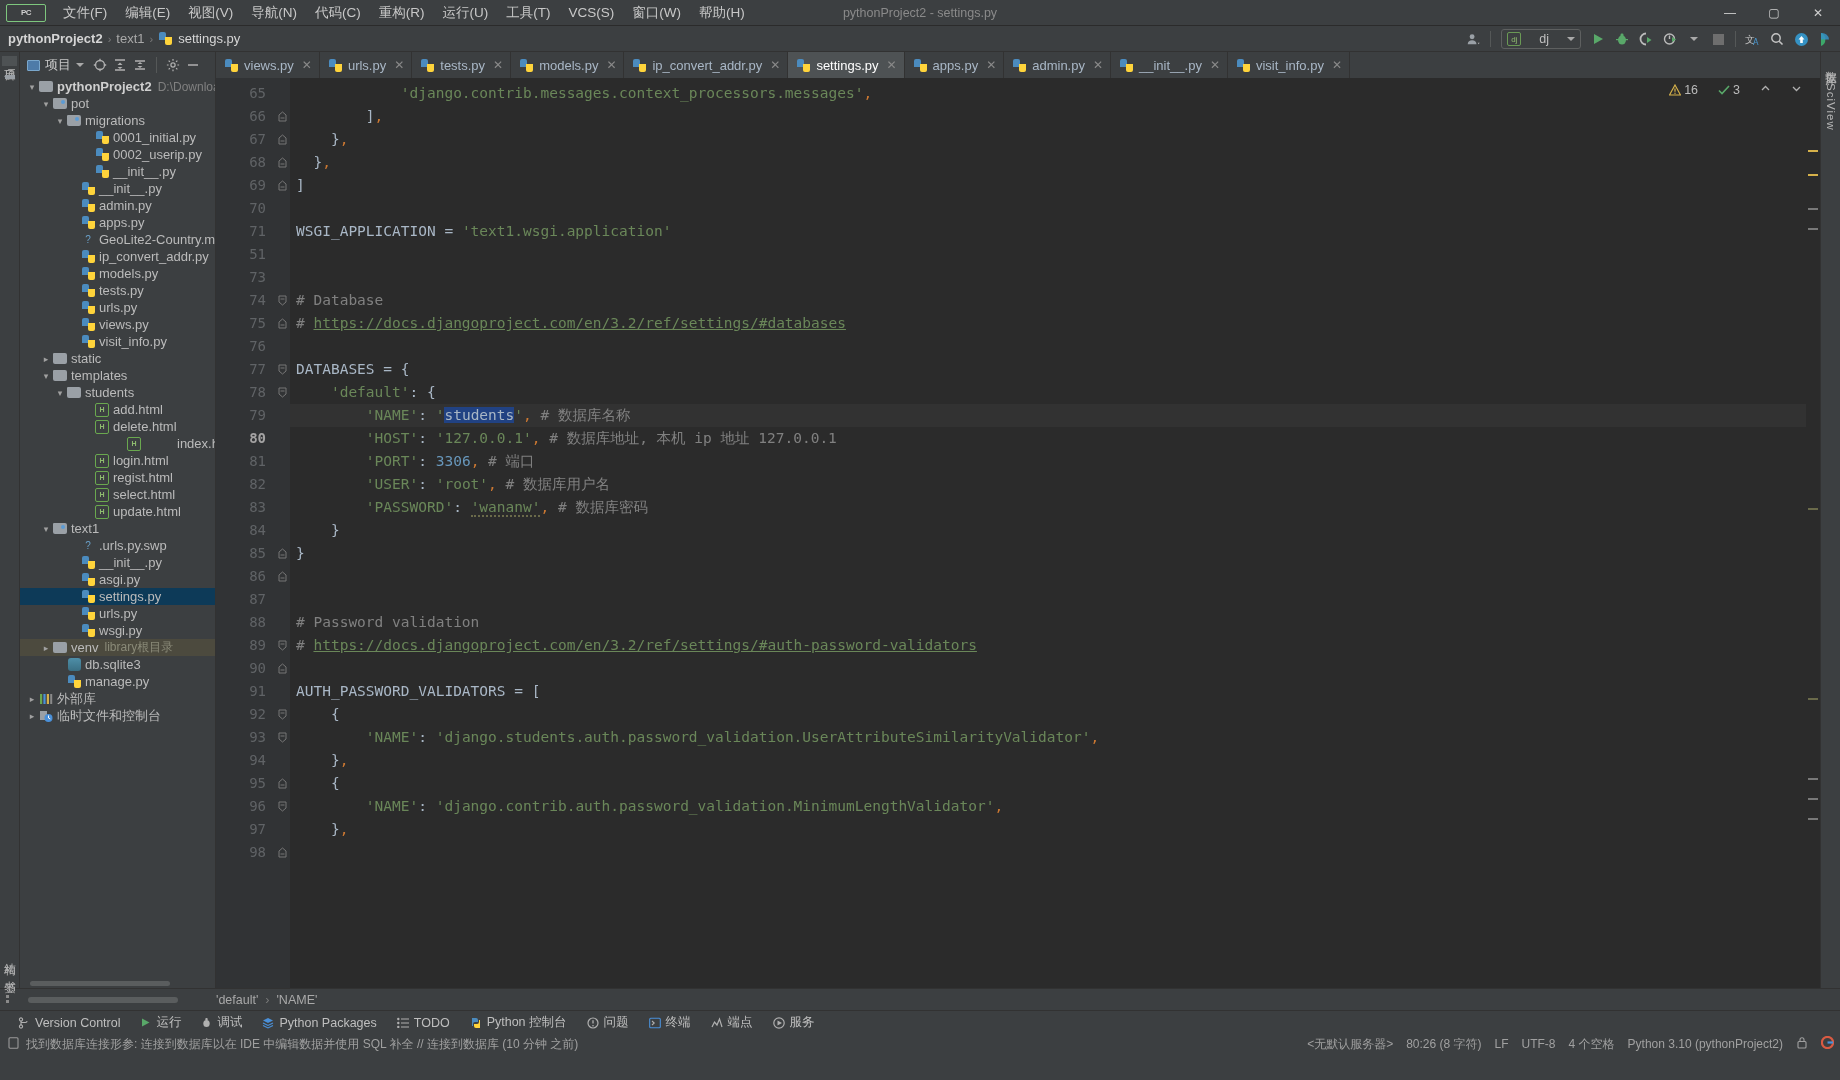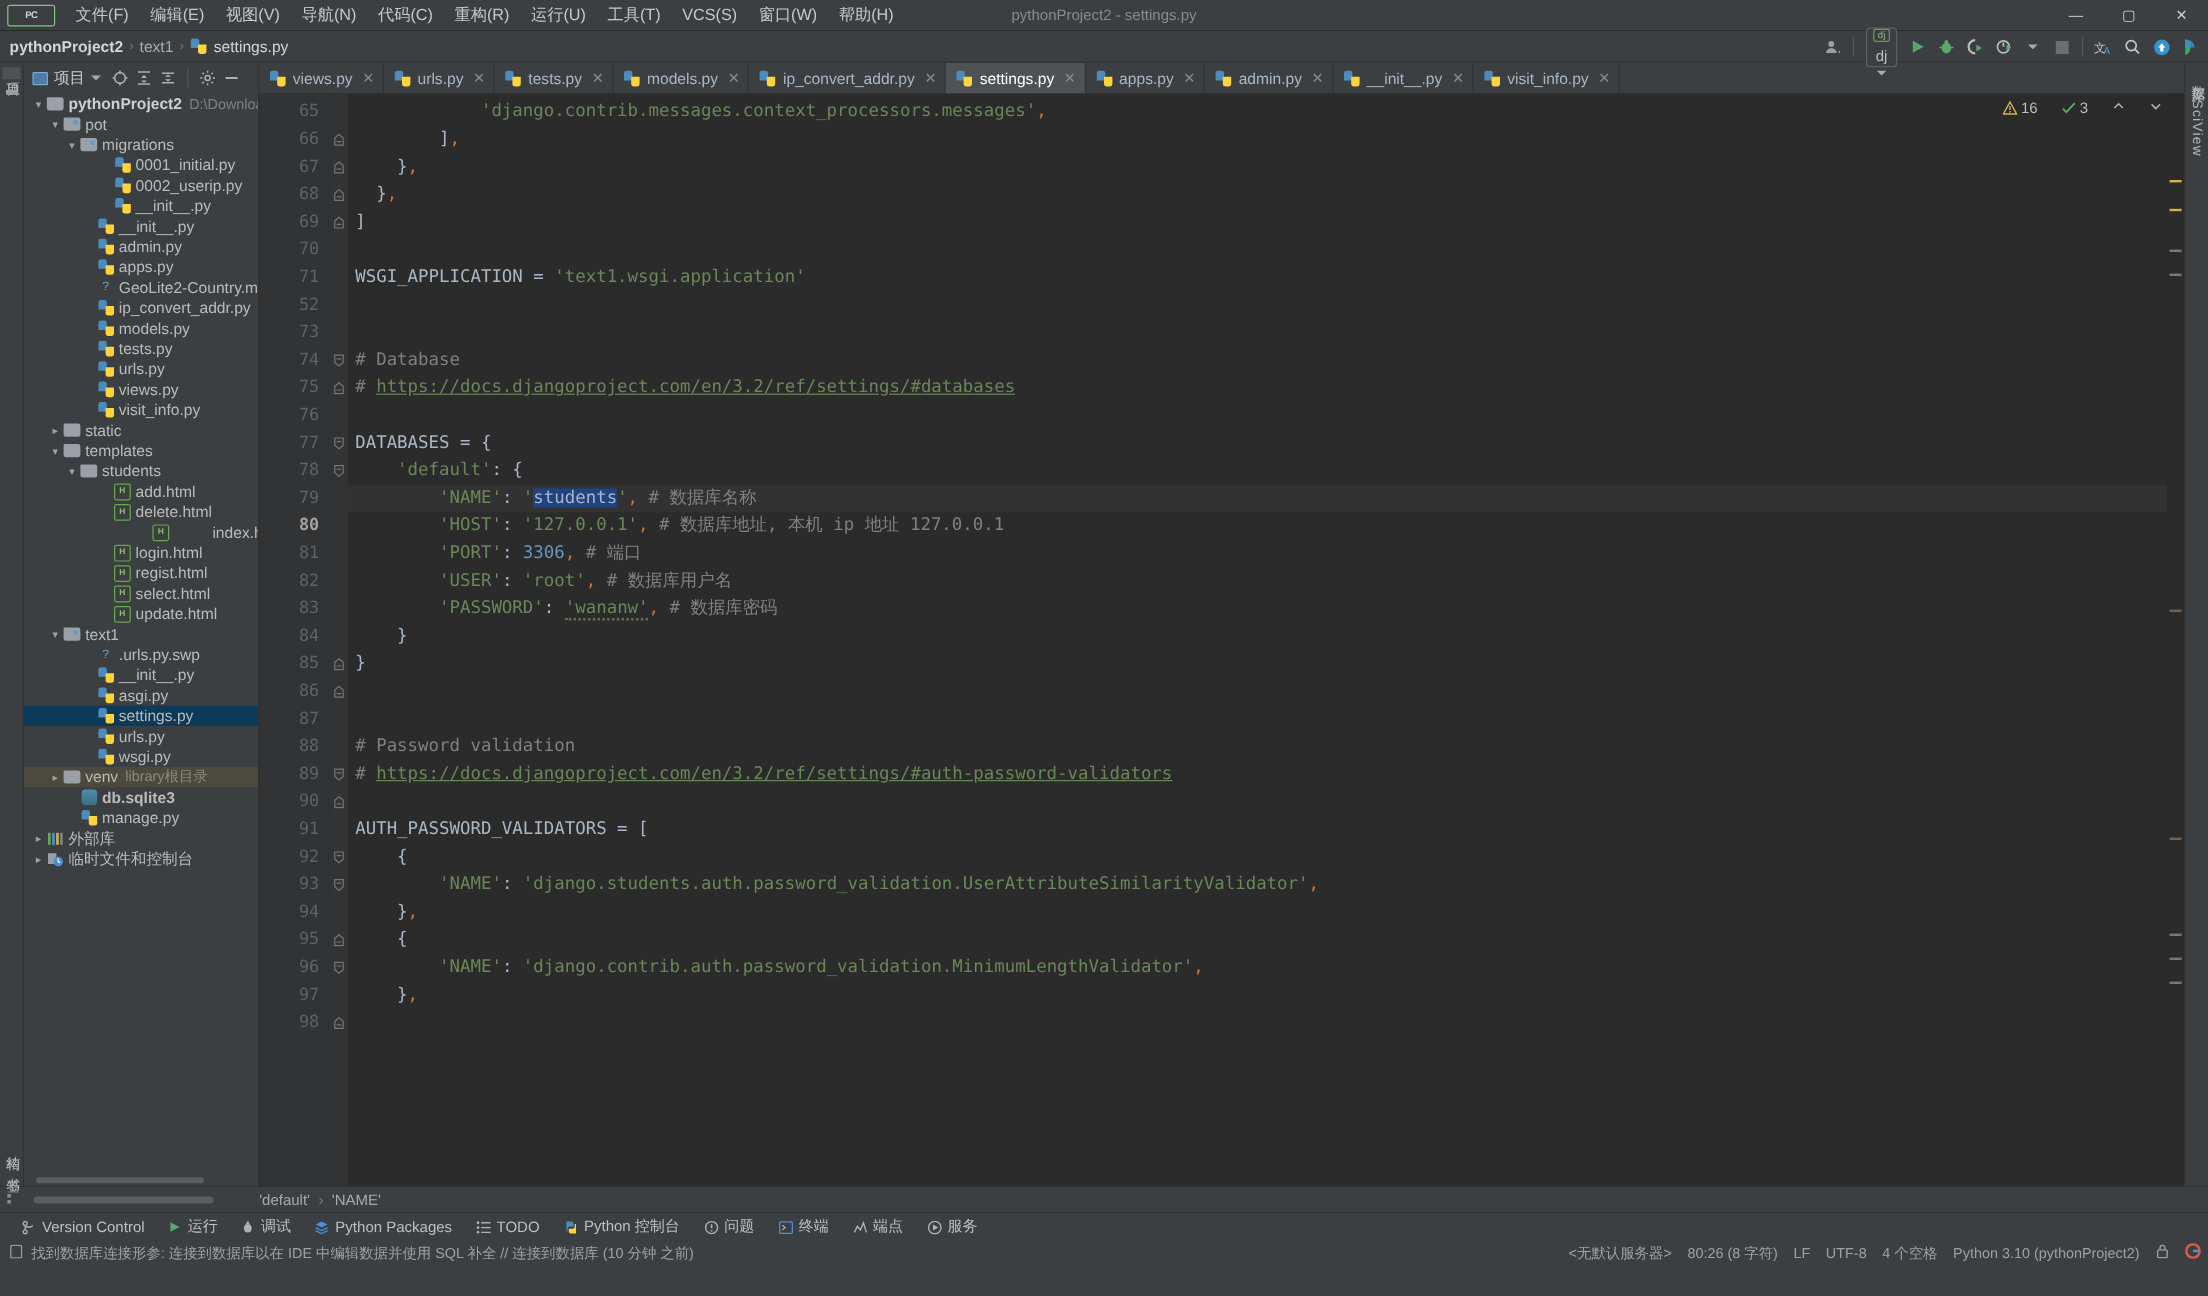--- a/index.html
+++ b/index.html
@@ -28,22 +28,22 @@
           padding-left:8px;position:relative;border-bottom:1px solid #323232;}
   .crumb{display:flex;align-items:center;gap:5px;font-size:13px;}
   .crumb b{color:#d5d5d5;font-weight:bold;}
   .crumb .sep{color:#7a7a7a;font-size:11px;}
   .crumb .dim{color:#a9a9a9;}
   .crumb .cur{color:#d5d5d5;}
   .toolbar-right{position:absolute;right:4px;top:0;height:26px;display:flex;
                  align-items:center;gap:2px;}
   .tb{width:22px;height:22px;display:flex;align-items:center;justify-content:center;
       border-radius:3px;}
-  .runcfg{display:flex;align-items:center;gap:5px;height:33px;padding:0 5px;
-          border:1px solid #5e6060;border-radius:3px;margin:0 4px;background:#3c3f41;flex-direction:column;}
+  .runcfg{display:flex;align-items:center;gap:18px;height:20px;padding:0 5px;
+          border:1px solid #5e6060;border-radius:3px;margin:0 4px;background:#3c3f41;}
   .runcfg .dj{width:14px;height:14px;border:1px solid #6a9955;border-radius:2px;
               font-size:8px;color:#8fbc6f;display:flex;align-items:center;
               justify-content:center;}
   .runcfg .lbl{color:#bfbfbf;font-size:12.5px;}
   .sepline{width:1px;height:16px;background:#555858;margin:0 4px;}
 
   
   .main{display:flex;height:calc(1080px - 26px - 26px - 26px - 22px - 24px - 20px);}
 
   
@@ -559,21 +559,21 @@
           <span class="nm">wsgi.py</span>
         </div>
         <div class="row sel2" style="padding-left: 20px;">
           <span class="arrow">▸</span>
           <span class="fico">
             <span class="folder"></span>
           </span>
           <span class="nm">venv</span>
           <span class="libdim">library根目录</span>
         </div>
-        <div class="row" style="padding-left: 34px; font-weight: bold;">
+        <div class="row" style="padding-left: 34px;">
           <span class="arrow"></span>
           <span class="fico">
             <span class="dbico"></span>
           </span>
           <span class="nm">db.sqlite3</span>
         </div>
         <div class="row" style="padding-left: 34px;">
           <span class="arrow"></span>
           <span class="fico">
             <span class="pyico"></span>
@@ -665,21 +665,21 @@
 
     <div class="editorwrap">
       <div class="gutter" id="gutter-root">
           <div class="ln">65</div>
           <div class="ln">66</div>
           <div class="ln">67</div>
           <div class="ln">68</div>
           <div class="ln">69</div>
           <div class="ln">70</div>
           <div class="ln">71</div>
-          <div class="ln">52</div>
+          <div class="ln">51</div>
           <div class="ln">73</div>
           <div class="ln">74</div>
           <div class="ln">75</div>
           <div class="ln">76</div>
           <div class="ln">77</div>
           <div class="ln">78</div>
           <div class="ln">79</div>
           <div class="ln cur">80</div>
           <div class="ln">81</div>
           <div class="ln">82</div>

